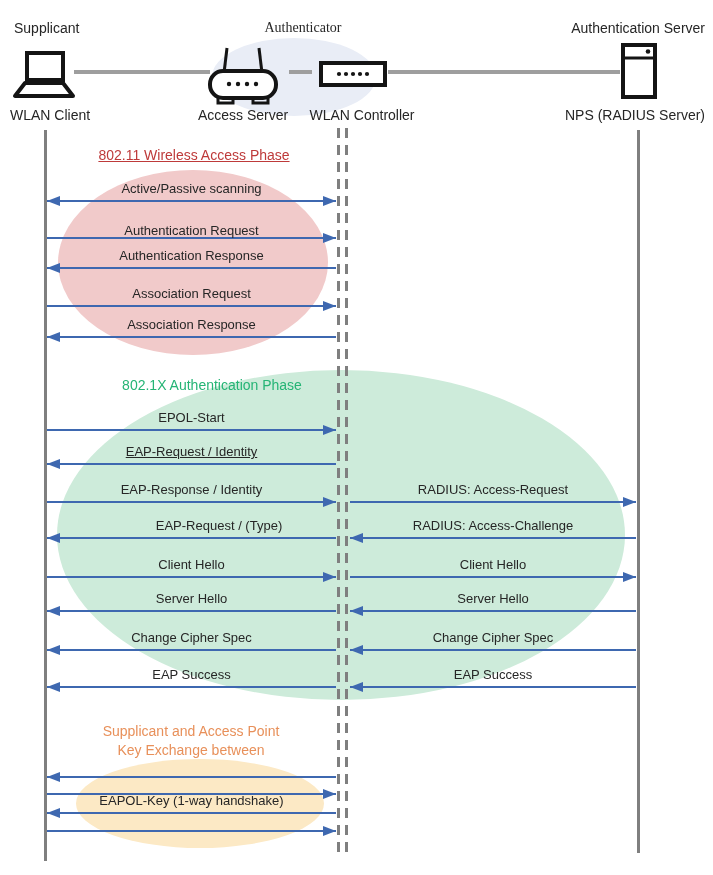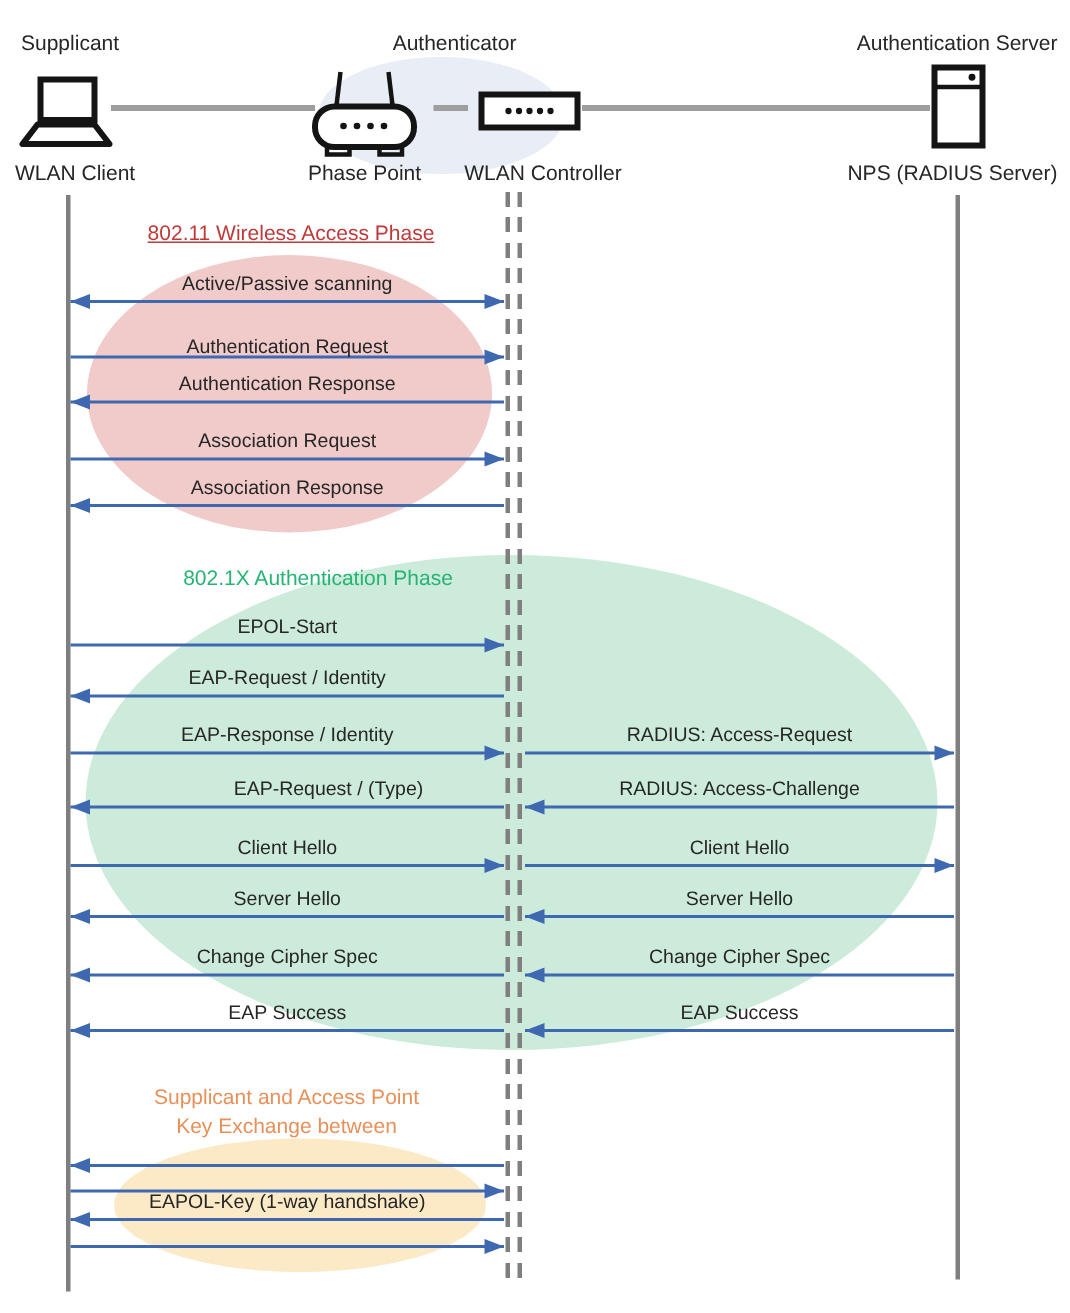--- a/index.html
+++ b/index.html
@@ -3,21 +3,21 @@
 <meta charset="utf-8">
 <style>
   html,body{margin:0;padding:0;background:#fff;}
   .canvas{
     position:relative;width:713px;height:875px;overflow:hidden;background:#fff;
     font-family:"Liberation Sans",sans-serif;color:var(--text-dark);
   }
   .txt{position:absolute;white-space:nowrap;}
   .role{font-size:14px;top:20px;}
   .role-supplicant{left:14px;}
-  .role-authenticator{left:233px;width:140px;text-align:center;}
+  .role-authenticator{left:233px;width:140px;text-align:center;font-family:Liberation Serif, serif;}
   .role-authserver{right:8px;}
   .devlabel{font-size:14px;top:107px;text-align:center;}
   .dev-client{left:10px;}
   .dev-ap{left:193px;width:100px;text-align:center;}
   .dev-controller{left:302px;width:120px;text-align:center;}
   .dev-nps{right:8px;}
   .ellipse{position:absolute;border-radius:50%;}
   .ellipse-authenticator{left:212px;top:38px;width:164px;height:78px;background:var(--auth-fill);}
   .ellipse-phase1{left:58px;top:170px;width:270px;height:185px;background:var(--pink-fill);}
   .ellipse-phase2{left:57px;top:370px;width:568px;height:330px;background:var(--green-fill);}
@@ -95,21 +95,21 @@
     <circle cx="49" cy="14" r="2.1" fill="#141414"></circle>
   </svg>
 
   <svg class="icon" style="left:620px;top:42px;" width="38" height="58" viewBox="0 0 38 58">
     <rect x="3" y="3" width="32" height="52" fill="#fff" stroke="#141414" stroke-width="4"></rect>
     <line x1="3" y1="16" x2="35" y2="16" stroke="#141414" stroke-width="3"></line>
     <circle cx="28" cy="9.5" r="2.3" fill="#141414"></circle>
   </svg>
 
   <div class="txt devlabel dev-client">WLAN Client</div>
-  <div class="txt devlabel dev-ap">Phase Point</div>
+  <div class="txt devlabel dev-ap">Access Server</div>
   <div class="txt devlabel dev-controller">WLAN Controller</div>
   <div class="txt devlabel dev-nps">NPS (RADIUS Server)</div>
 
   <div class="lifeline lifeline-left"></div>
   <div class="lifeline-dashed dash-a"></div>
   <div class="lifeline-dashed dash-b"></div>
   <div class="lifeline lifeline-right"></div>
 
   <div class="phase-title phase1-title">802.11 Wireless Access Phase</div>
   <div class="phase-title phase2-title">802.1X Authentication Phase</div>
@@ -125,21 +125,21 @@
       <div class="msg-label" style="left: 47px; top: 222px; width: 289px;">Authentication Request</div>
       <div class="arrow dir-left" style="left: 47px; top: 267px; width: 289px;"></div>
       <div class="msg-label" style="left: 47px; top: 247px; width: 289px;">Authentication Response</div>
       <div class="arrow dir-right" style="left: 47px; top: 305px; width: 289px;"></div>
       <div class="msg-label" style="left: 47px; top: 285px; width: 289px;">Association Request</div>
       <div class="arrow dir-left" style="left: 47px; top: 336px; width: 289px;"></div>
       <div class="msg-label" style="left: 47px; top: 316px; width: 289px;">Association Response</div>
       <div class="arrow dir-right" style="left: 47px; top: 429px; width: 289px;"></div>
       <div class="msg-label" style="left: 47px; top: 409px; width: 289px;">EPOL-Start</div>
       <div class="arrow dir-left" style="left: 47px; top: 463px; width: 289px;"></div>
-      <div class="msg-label" style="left: 47px; top: 443px; width: 289px;">EAP-Request / Identity</div>
+      <div class="msg-label" style="left: 47px; top: 443px; width: 289px; text-decoration: underline;">EAP-Request / Identity</div>
       <div class="arrow dir-right" style="left: 47px; top: 501px; width: 289px;"></div>
       <div class="msg-label" style="left: 47px; top: 481px; width: 289px;">EAP-Response / Identity</div>
       <div class="arrow dir-right" style="left: 350px; top: 501px; width: 286px;"></div>
       <div class="msg-label" style="left: 350px; top: 481px; width: 286px;">RADIUS: Access-Request</div>
       <div class="arrow dir-left" style="left: 47px; top: 537px; width: 289px;"></div>
       <div class="msg-label" style="left: 47px; top: 517px; width: 344px;">EAP-Request / (Type)</div>
       <div class="arrow dir-left" style="left: 350px; top: 537px; width: 286px;"></div>
       <div class="msg-label" style="left: 350px; top: 517px; width: 286px;">RADIUS: Access-Challenge</div>
       <div class="arrow dir-right" style="left: 47px; top: 576px; width: 289px;"></div>
       <div class="msg-label" style="left: 47px; top: 556px; width: 289px;">Client Hello</div>

